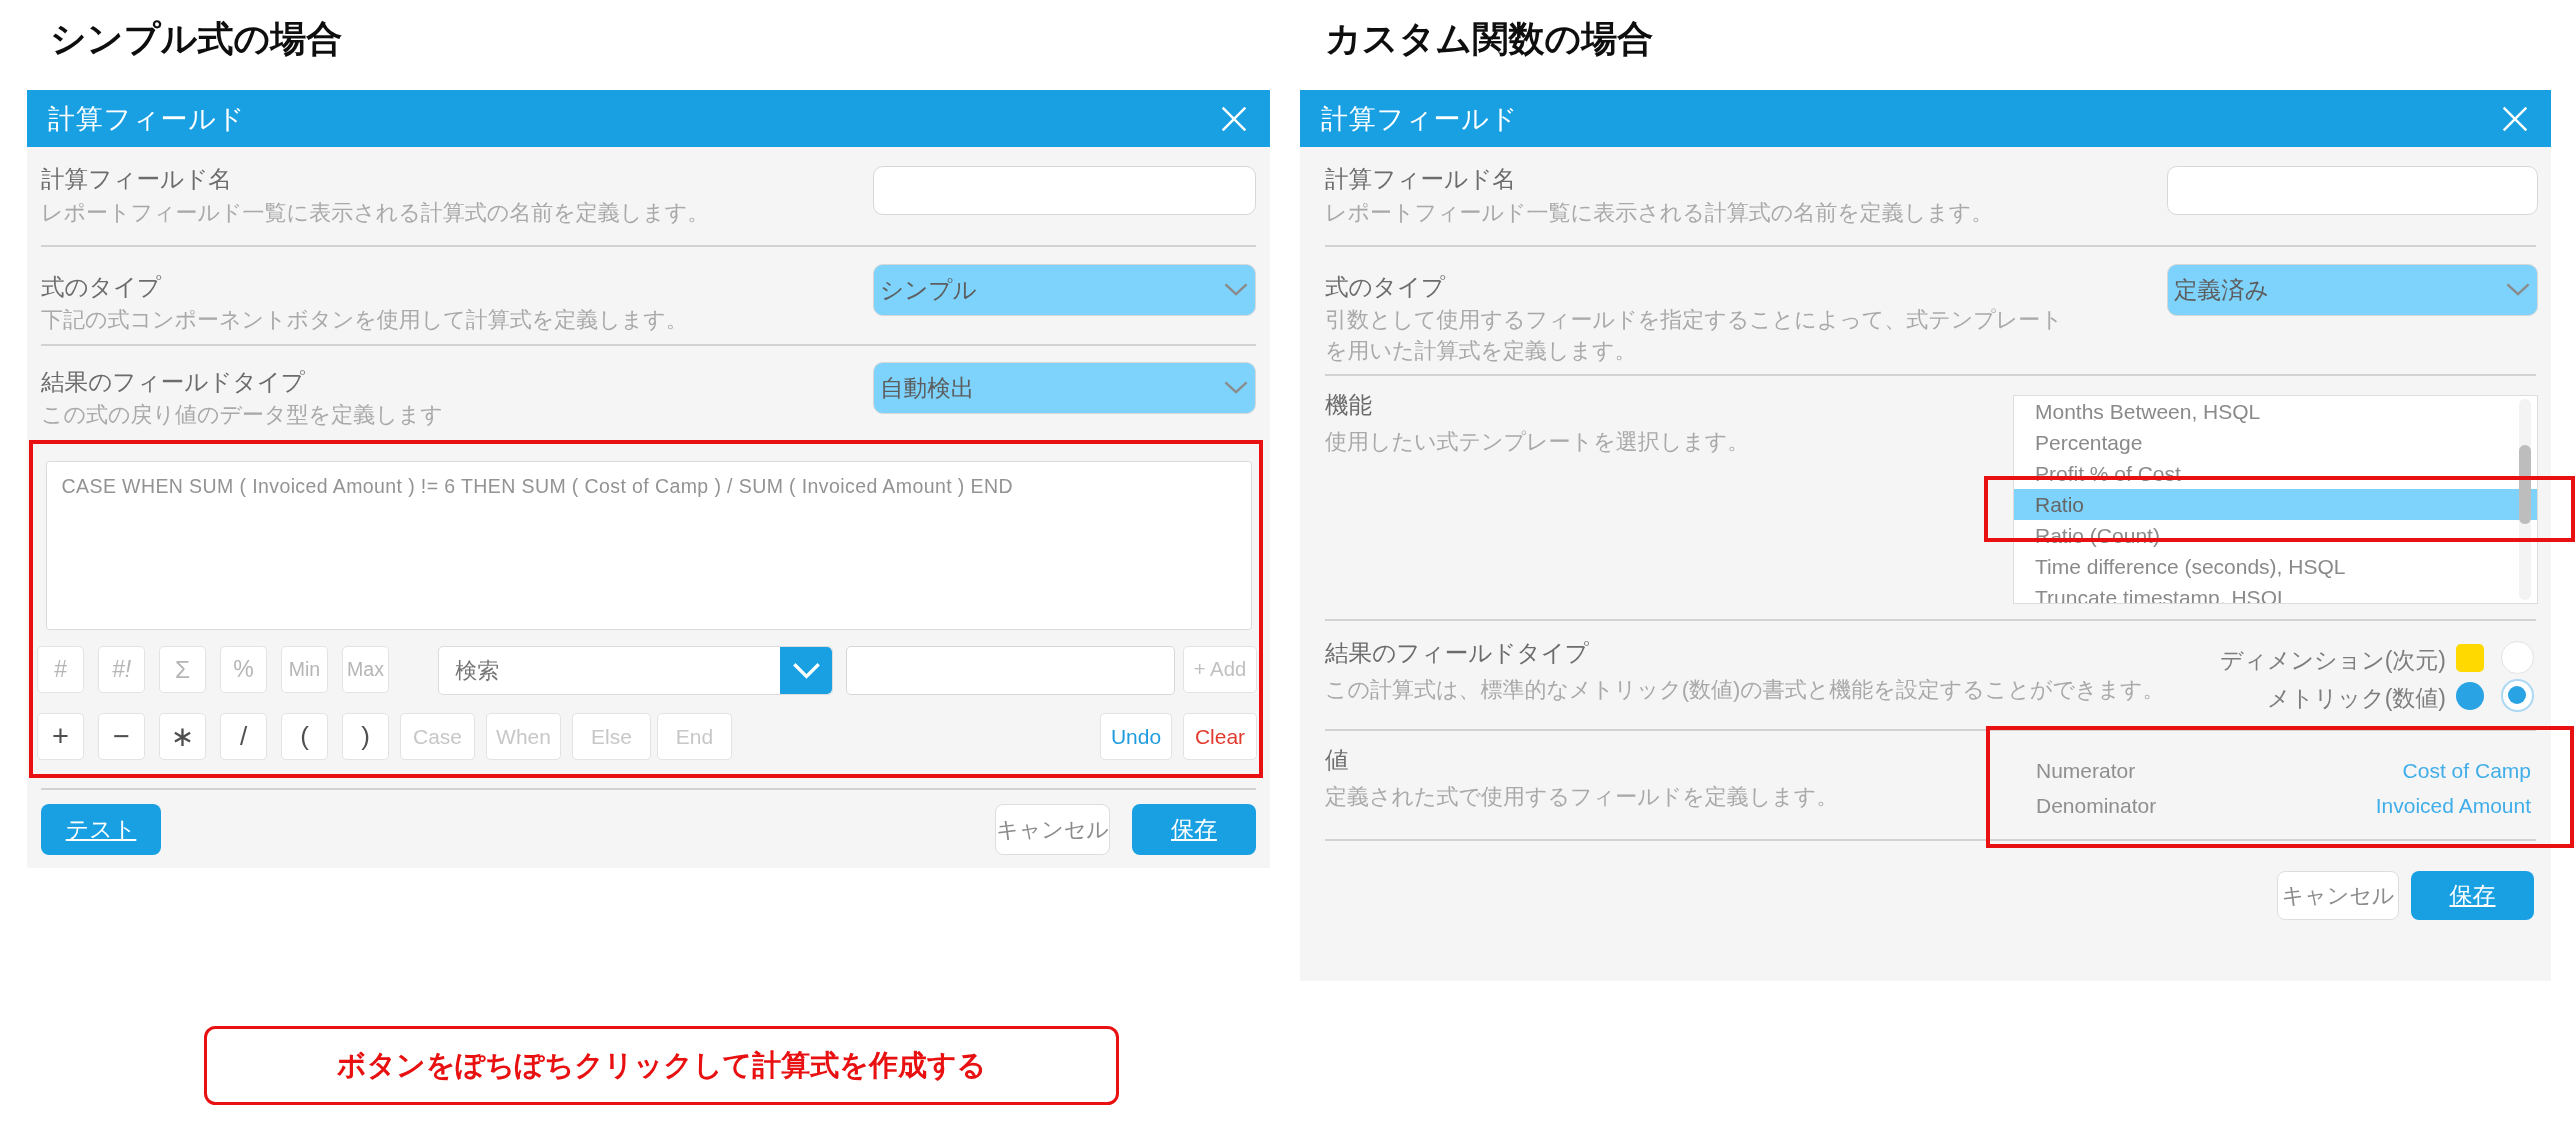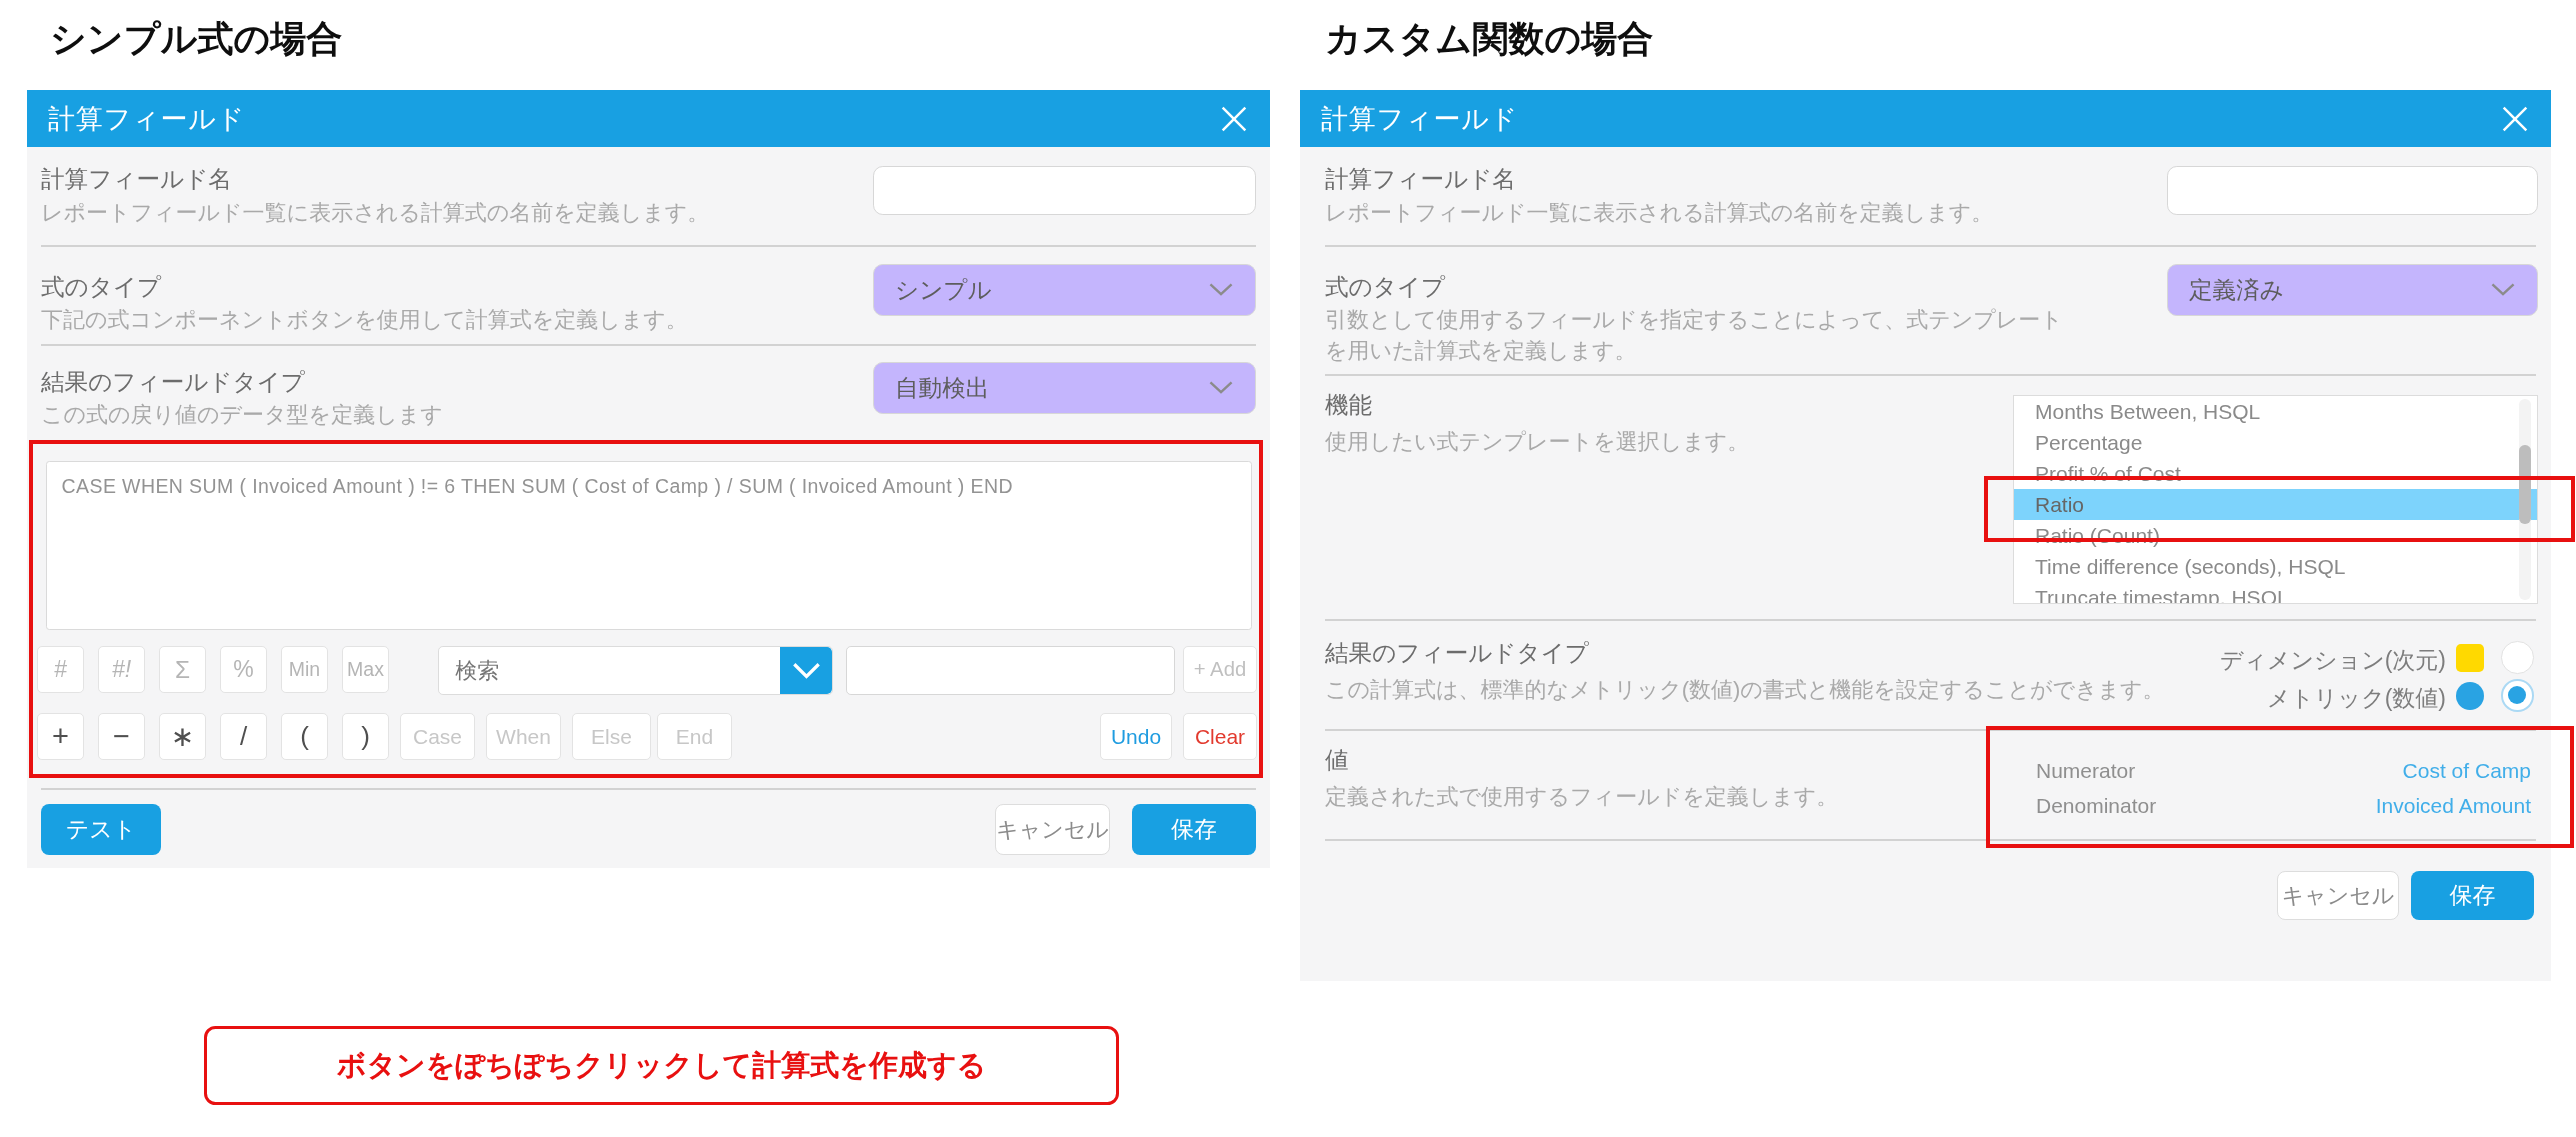--- a/index.html
+++ b/index.html
@@ -17,32 +17,32 @@
   .h1{font-size:36px;font-weight:700;color:#0e0e0e;white-space:nowrap;}
   .dlg-bg{background:var(--body-bg);}
   .dlg-header{height:57px;background:var(--blue);display:flex;align-items:center;
               justify-content:space-between;padding:0 19.5px 0 21px;box-sizing:border-box;}
   .dlg-title{color:#fff;font-size:27px;letter-spacing:0.8px;white-space:nowrap;}
   .label{font-size:23.6px;color:var(--label);line-height:1.1;white-space:nowrap;}
   .desc{font-size:22px;color:var(--desc);line-height:31px;}
   .divider{height:1.6px;background:#d2d2d2;}
   .input{background:#fff;border:1.6px solid var(--border);border-radius:9.8px;box-sizing:border-box;
          font-family:"Liberation Sans",sans-serif;font-size:23px;color:#555;padding:0 16.3px;outline:none;}
-  .dropdown{background:#c4b5fd;border:1.6px solid var(--border);border-radius:9.8px;box-sizing:border-box;
-            display:flex;align-items:center;justify-content:space-between;padding:0 21px;
+  .dropdown{background:#7dd3fc;border:1.6px solid var(--border);border-radius:9.8px;box-sizing:border-box;
+            display:flex;align-items:center;justify-content:space-between;padding:0 6px;
             font-size:23.6px;color:#5d5d5d;cursor:pointer;}
   .sq{width:47px;height:47px;background:#fff;border:1.6px solid #e3e3e3;border-radius:4.9px;
       display:flex;align-items:center;justify-content:center;box-sizing:border-box;cursor:pointer;}
   .muted{color:#b5b5b5;}
   .lightword{color:#c7c7c7;}
   .dark{color:#4f4f4f;}
   .it{font-style:italic;}
   .pill{border-radius:8.1px;display:flex;align-items:center;justify-content:center;
         font-size:23px;box-sizing:border-box;cursor:pointer;white-space:nowrap;}
-  .blue-btn{background:var(--blue);color:#fff;}
+  .blue-btn{background:var(--blue);color:#fff;text-decoration:underline;}
   .ghost-btn{background:#fff;border:1.6px solid #ddd;color:#8b8b8b;}
   .red-box{border:4.1px solid var(--red);box-sizing:border-box;pointer-events:none;}
   .note{border:3.3px solid var(--red);border-radius:11.4px;display:flex;align-items:center;
         justify-content:center;color:var(--red);font-size:29px;font-weight:600;white-space:nowrap;}
   .formula-box{background:#fff;border:1.6px solid #dadada;border-radius:3.3px;box-sizing:border-box;
                padding:13px 14.6px;font-size:19.5px;color:#939393;letter-spacing:0.4px;cursor:text;}
   .listbox{background:#fff;border:1.6px solid #dcdcdc;box-sizing:border-box;overflow:hidden;}
   .list-item{height:31px;line-height:31px;padding-left:21px;font-size:21px;color:#8a8a8a;
              white-space:nowrap;cursor:pointer;}
   .list-item.selected{background:#7dd3fc;color:#666;}

